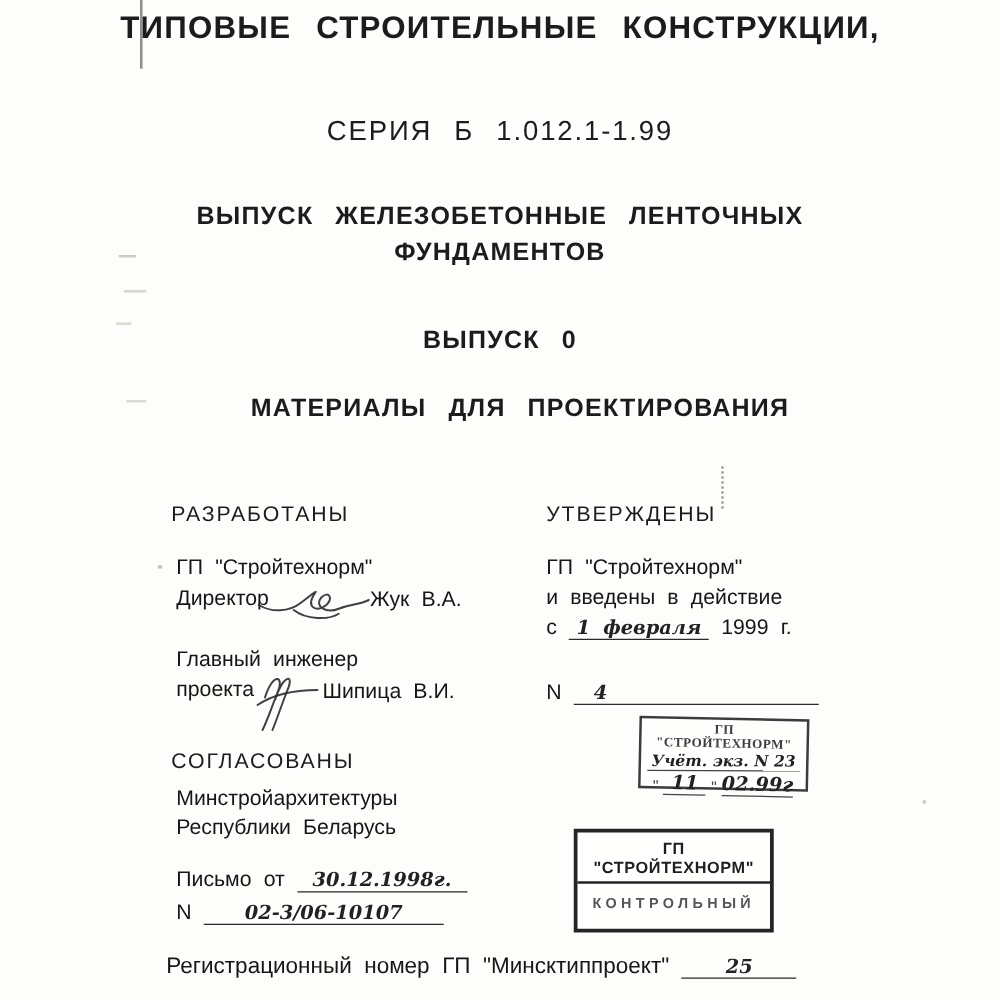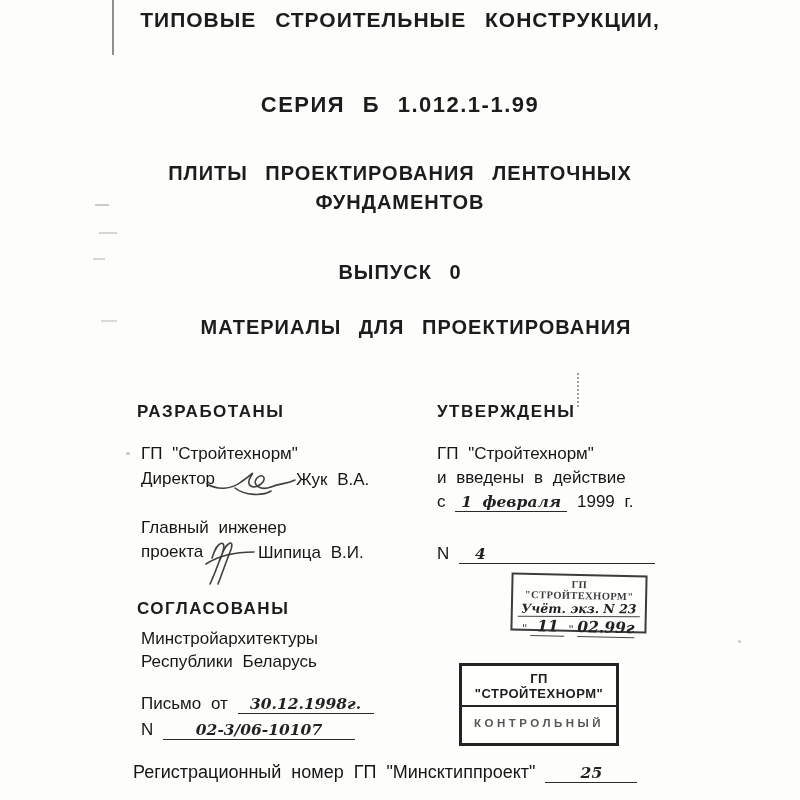--- a/index.html
+++ b/index.html
@@ -6,24 +6,24 @@
   body{
     width:800px;height:800px;overflow:hidden;
     background:#fdfdfb;
     font-family:"Liberation Sans",sans-serif;
     color:#1c1c1c;
     position:relative;
   }
   .page{position:absolute;inset:0;}
   .abs{position:absolute;white-space:nowrap;}
   .center{left:0;width:800px;text-align:center;}
-  .h-title{font-size:21px;font-weight:700;letter-spacing:1px;word-spacing:12px;}
-  .h-series{font-size:22px;font-weight:700;letter-spacing:1.5px;word-spacing:10px;}
+  .h-title{font-size:25px;font-weight:700;letter-spacing:1px;word-spacing:12px;}
+  .h-series{font-size:22px;font-weight:400;letter-spacing:1.5px;word-spacing:10px;}
   .h-sub{font-size:20px;font-weight:700;letter-spacing:1px;word-spacing:11px;}
-  .h-col{font-size:17px;font-weight:700;letter-spacing:1.5px;}
+  .h-col{font-size:17px;font-weight:400;letter-spacing:1.5px;}
   .body-line{font-size:17px;font-weight:400;word-spacing:5px;color:#161616;}
   .hw{font-family:"DejaVu Serif",serif;font-style:italic;font-weight:600;font-size:15.5px;color:#222;}
   .fill{display:inline-block;border-bottom:1.6px solid #2a2a2a;text-align:center;vertical-align:baseline;line-height:1.05;}
   .sig{position:absolute;pointer-events:none;}
   .sig path{fill:none;stroke:#2b2b2b;stroke-width:1.6;stroke-linecap:round;opacity:.9;}
   
   .stamp-registry{
     position:absolute;left:511px;top:574px;width:136px;height:58px;
     border:2px solid #3c3c3c;transform:rotate(1.2deg);
     display:flex;flex-direction:column;justify-content:space-between;
@@ -50,21 +50,21 @@
   
   .artifact{position:absolute;pointer-events:none;}
 </style>
 </head>
 <body>
 
 <div class="page">
 
   <div class="abs center h-title" style="top:8px;">ТИПОВЫЕ СТРОИТЕЛЬНЫЕ КОНСТРУКЦИИ,</div>
   <div class="abs center h-series" style="top:92px;">СЕРИЯ Б 1.012.1-1.99</div>
-  <div class="abs center h-sub" style="top:162px;">ПЛИТЫ ПРОЕКТИРОВАНИЯ ЛЕНТОЧНЫХ</div>
+  <div class="abs center h-sub" style="top:162px;">ВЫПУСК ЖЕЛЕЗОБЕТОННЫЕ ЛЕНТОЧНЫХ</div>
   <div class="abs center h-sub" style="top:191px;">ФУНДАМЕНТОВ</div>
   <div class="abs center h-sub" style="top:261px;">ВЫПУСК 0</div>
   <div class="abs center h-sub" style="top:316px;padding-left:16px;">МАТЕРИАЛЫ ДЛЯ ПРОЕКТИРОВАНИЯ</div>
 
   <div class="abs h-col" style="left:137px;top:402px;">РАЗРАБОТАНЫ</div>
   <div class="abs body-line" style="left:141px;top:444px;">ГП "Стройтехнорм"</div>
 
   <div class="abs body-line" style="left:141px;top:469px;">Директор</div>
   <svg class="sig" style="left:205px;top:460px;" width="92" height="42" viewBox="0 0 92 42">
     <path d="M2 24 C 12 30, 26 30, 36 22 C 46 15, 50 10, 46 16 C 40 26, 48 30, 56 24 C 62 19, 58 12, 52 18 C 46 25, 56 31, 66 27 C 76 23, 82 24, 90 20"></path>

